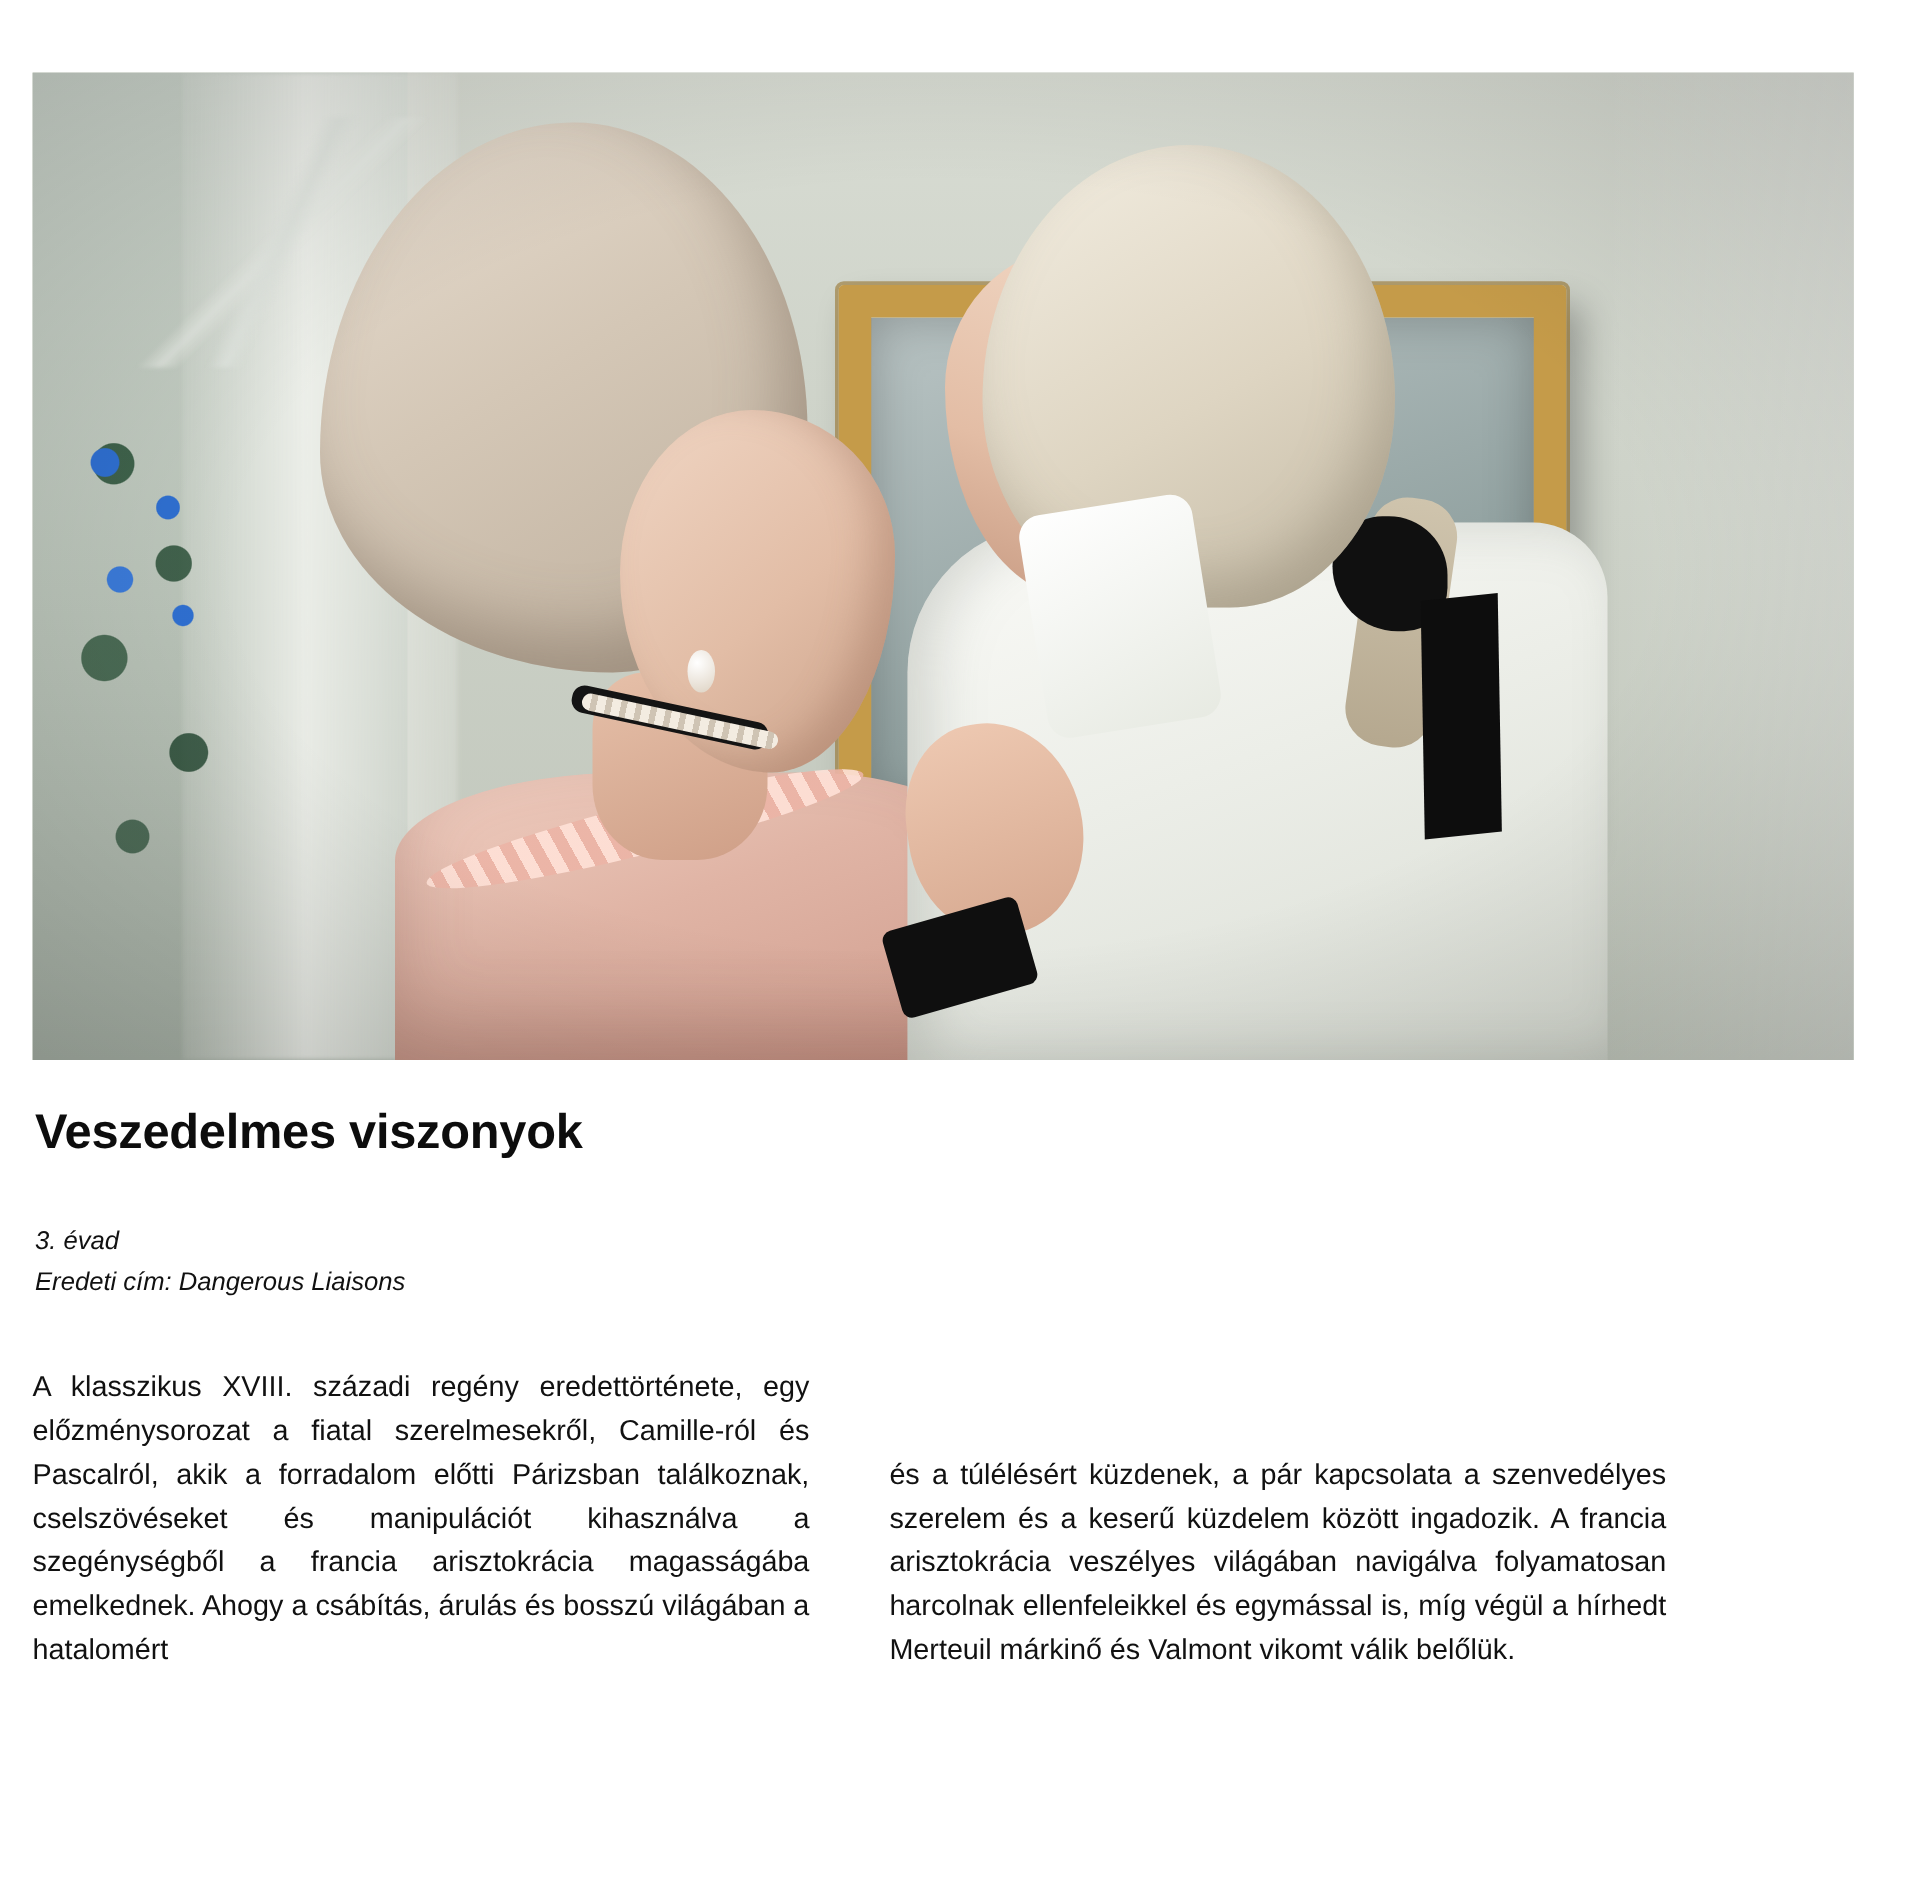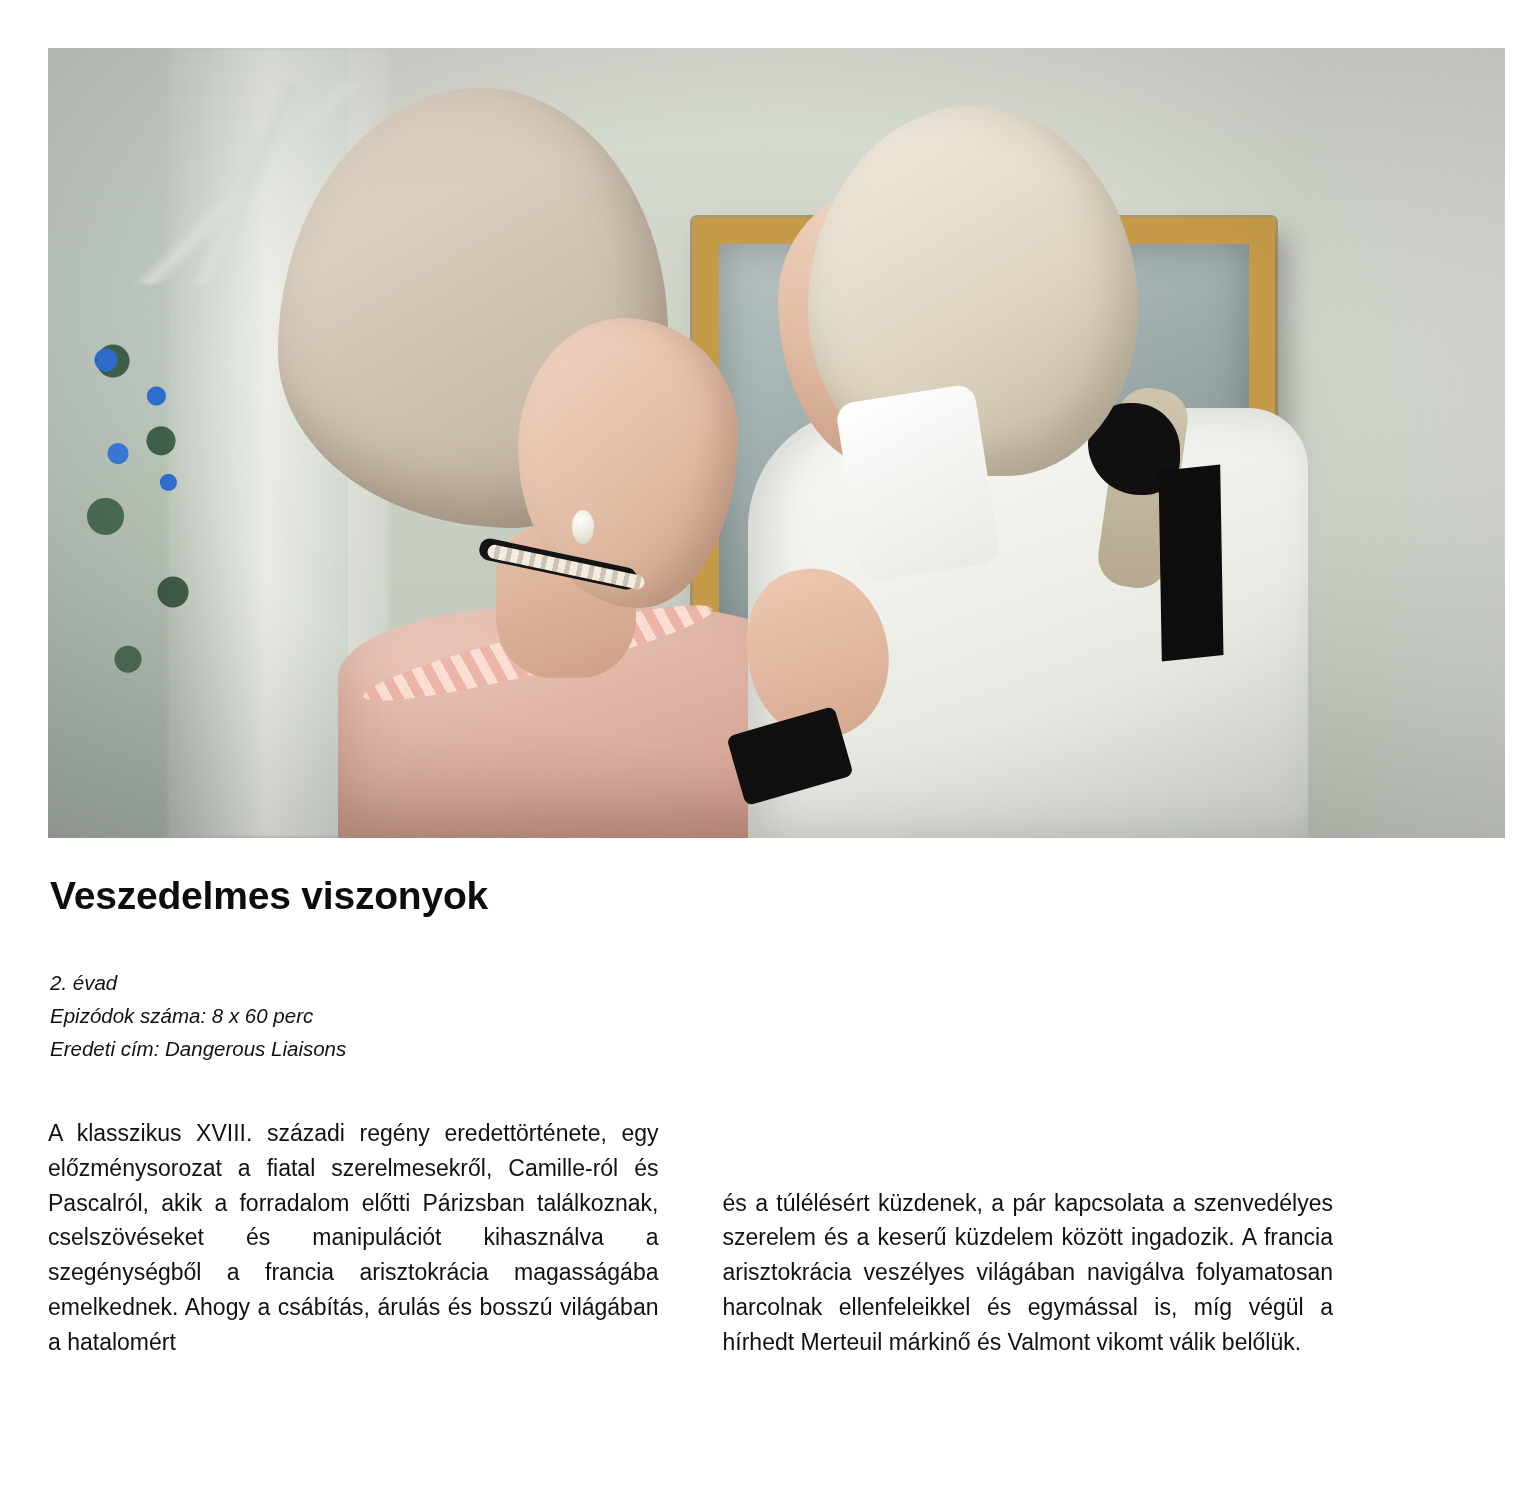--- a/index.html
+++ b/index.html
@@ -11,21 +11,22 @@
     width: 1533px;
     min-height: 1505px;
     font-family: "Liberation Sans", sans-serif;
     color: #111111;
     -webkit-font-smoothing: antialiased;
   }
 
   .page {
     width: 1371px;
     box-sizing: border-box;
-    padding: 48px 38px 0 48px;
+    padding: 48px 38px 0 26px;
+    margin-top: 10px;
   }
 
   
   .hero {
     position: relative;
     width: 1457px;
     height: 790px;
     overflow: hidden;
     background: #c9cfc6;
   }
@@ -315,22 +316,21 @@
     <div class="fig-man-collar"></div>
     <div class="fig-man-hand"></div>
     <div class="fig-man-cuff"></div>
 
     <div class="hero-grain"></div>
   </div>
 
   <h1 class="title">Veszedelmes viszonyok</h1>
 
   <div class="meta">
-    <div>2. évad</div>
-    <div>Epizódok száma: 8 x 60 perc</div>
+    <div>3. évad</div>
     <div>Eredeti cím: Dangerous Liaisons</div>
   </div>
 
   <div class="columns">
     <div class="col">
       <p>A klasszikus XVIII. századi regény eredettörténete, egy előzménysorozat a fiatal szerelmesekről, Camille-ról és Pascalról, akik a forradalom előtti Párizsban találkoznak, cselszövéseket és manipulációt kihasználva a szegénységből a francia arisztokrácia magasságába emelkednek. Ahogy a csábítás, árulás és bosszú világában a hatalomért</p>
     </div>
     <div class="col">
       <p>és a túlélésért küzdenek, a pár kapcsolata a szenvedélyes szerelem és a keserű küzdelem között ingadozik. A francia arisztokrácia veszélyes világában navigálva folyamatosan harcolnak ellenfeleikkel és egymással is, míg végül a hírhedt Merteuil márkinő és Valmont vikomt válik belőlük.</p>
     </div>

